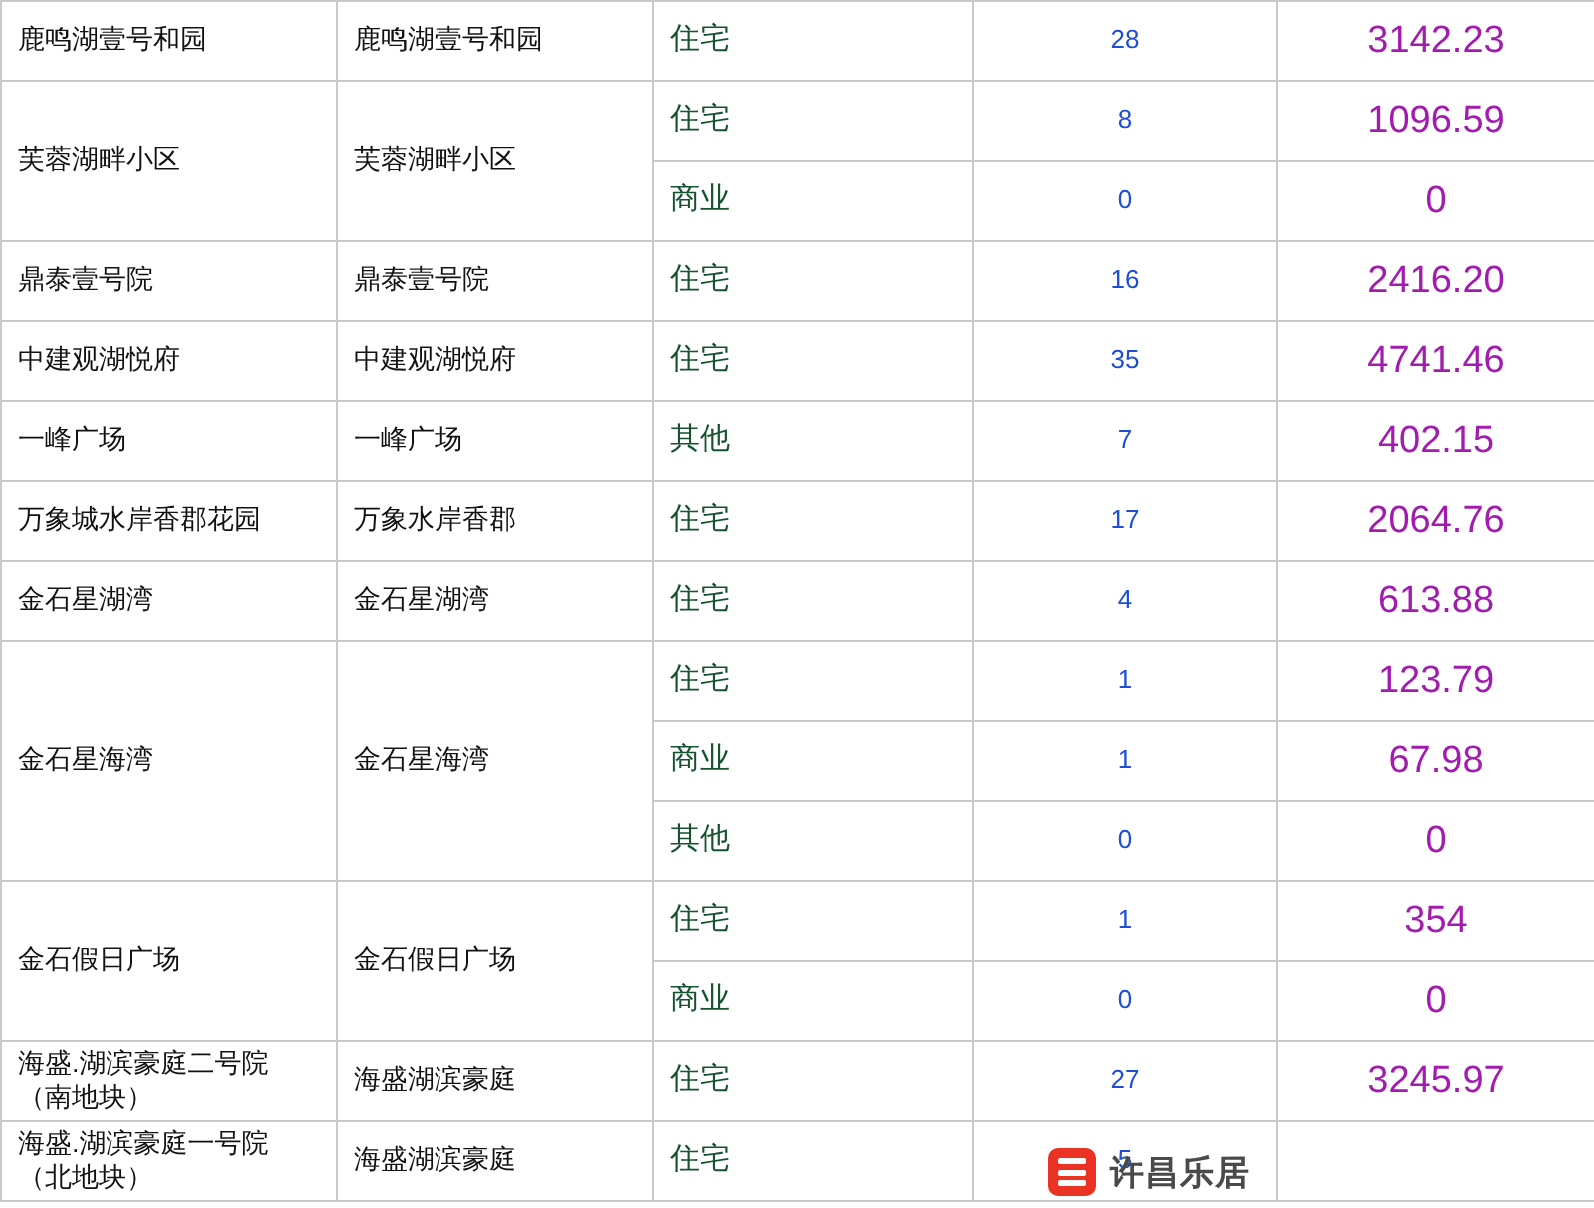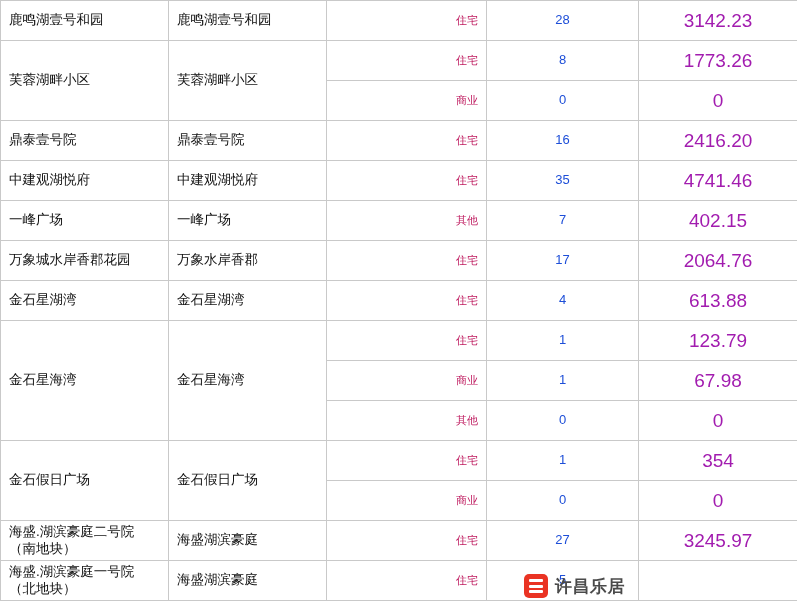--- a/index.html
+++ b/index.html
@@ -43,23 +43,23 @@
     text-align: left;
     font-size: 13.5px;
     color: #111;
   }
   td.name-b {
     text-align: left;
     font-size: 13.5px;
     color: #111;
   }
   td.type {
-    text-align: right;
-    font-size: 11px;
-    color: #be185d;
+    text-align: left;
+    font-size: 15px;
+    color: #14532d;
   }
   td.num {
     text-align: center;
     font-size: 13px;
     color: #1d4ed8;
   }
   td.area {
     text-align: center;
     font-size: 19px;
     color: #a21caf;
@@ -124,21 +124,21 @@
         <td class="type">住宅</td>
         <td class="num">28</td>
         <td class="area">3142.23</td>
       </tr>
 
       <tr style="height:40px">
         <td class="name-a" rowspan="2">芙蓉湖畔小区</td>
         <td class="name-b" rowspan="2">芙蓉湖畔小区</td>
         <td class="type">住宅</td>
         <td class="num">8</td>
-        <td class="area">1773.26</td>
+        <td class="area">1096.59</td>
       </tr>
       <tr style="height:40px">
         <td class="type">商业</td>
         <td class="num">0</td>
         <td class="area">0</td>
       </tr>
 
       <tr style="height:40px">
         <td class="name-a" rowspan="1">鼎泰壹号院</td>
         <td class="name-b" rowspan="1">鼎泰壹号院</td>

